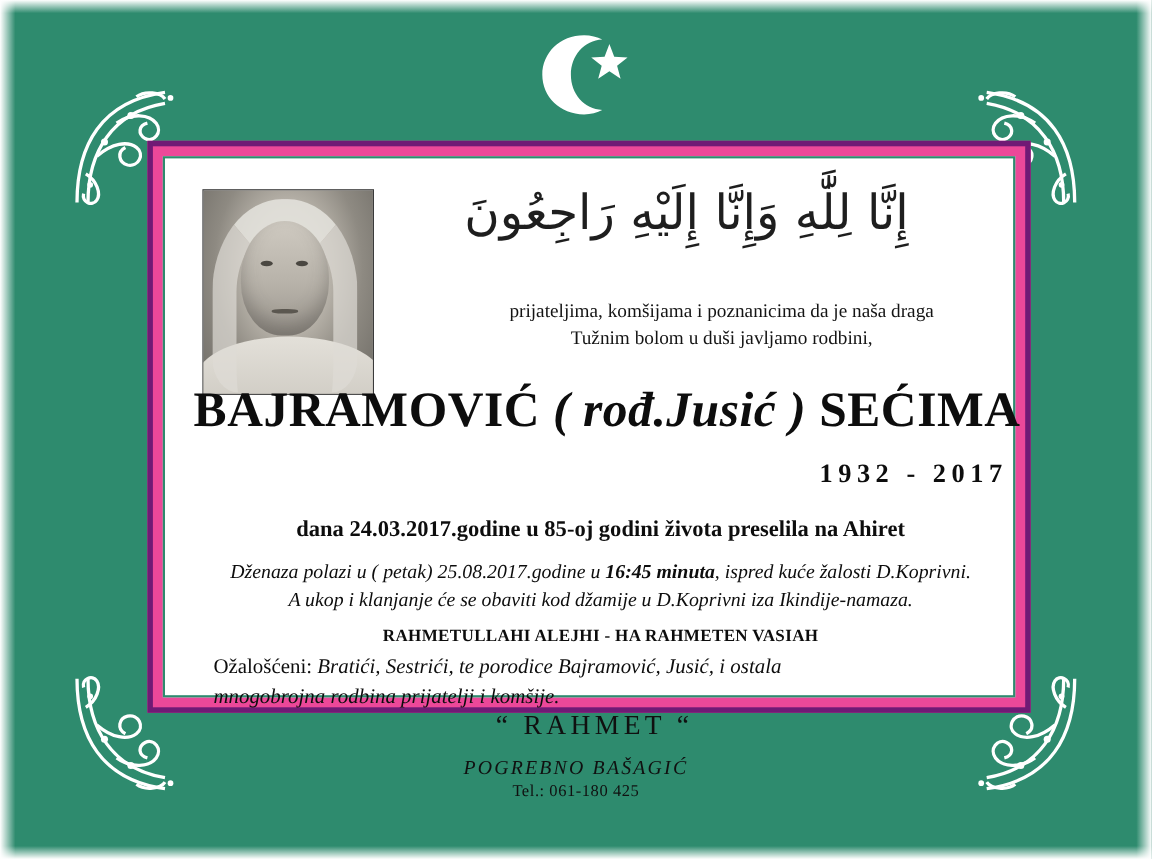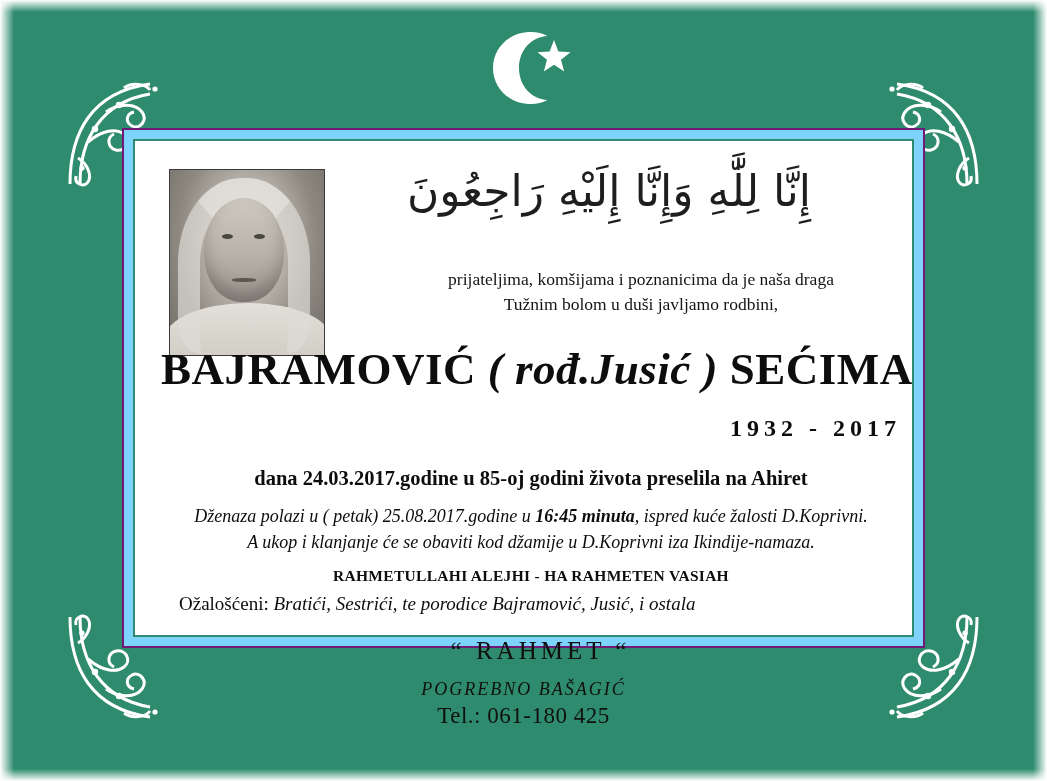--- a/index.html
+++ b/index.html
@@ -51,26 +51,26 @@
     height: 120px;
   }
   .corner.tl { top: 72px;  left: 62px; }
   .corner.tr { top: 72px;  right: 62px; transform: scaleX(-1); }
   .corner.bl { bottom: 52px; left: 62px; transform: scaleY(-1); }
   .corner.br { bottom: 52px; right: 62px; transform: scale(-1,-1); }
 
   
   .card {
     position: absolute;
-    left: 122px;
+    left: 134px;
     top: 128px;
     width: 803px;
     height: 520px;
-    background: #7dd3fc;
-    border: 2px solid #701a75;
+    background: #ec4899;
+    border: 5px solid #701a75;
     box-sizing: border-box;
   }
   .card-inner {
     position: absolute;
     inset: 9px;
     border: 2px solid #2e8b6e;
     box-sizing: border-box;
     background: #ffffff;
   }
   .card-content {
@@ -264,21 +264,21 @@
     font-family: "Liberation Serif", serif;
     margin-left: 34px;
   }
   .footer .company {
     font-size: 18px;
     font-style: italic;
     letter-spacing: 2px;
     margin-top: 14px;
   }
   .footer .phone {
-    font-size: 23px;
+    font-size: 15px;
     margin-top: 3px;
     letter-spacing: 0.5px;
   }
 </style>
 </head>
 <body>
 
 <div class="obituary">
 
   <div class="page-edge"></div>
@@ -387,20 +387,21 @@
           <div>
             <span>Dženaza polazi u ( petak) 25.08.2017.godine u </span><b>16:45 minuta</b><span>, ispred kuće žalosti D.Koprivni.</span>
           </div>
           <div>A ukop i klanjanje će se obaviti kod džamije u D.Koprivni iza Ikindije-namaza.</div>
         </div>
 
         <div class="blessing">RAHMETULLAHI ALEJHI - HA RAHMETEN VASIAH</div>
 
         <div class="mourners">
           <span class="lead">Ožalošćeni:</span><span> Bratići, Sestrići, te porodice Bajramović, Jusić, i ostala</span>
+          <div>mnogobrojna rodbina prijatelji i komšije.</div>
         </div>
 
       </div>
     </div>
   </div>
 
   <div class="footer">
     <div class="rahmet">“ RAHMET “</div>
     <div class="company">POGREBNO  BAŠAGIĆ</div>
     <div class="phone">Tel.: 061-180 425</div>

